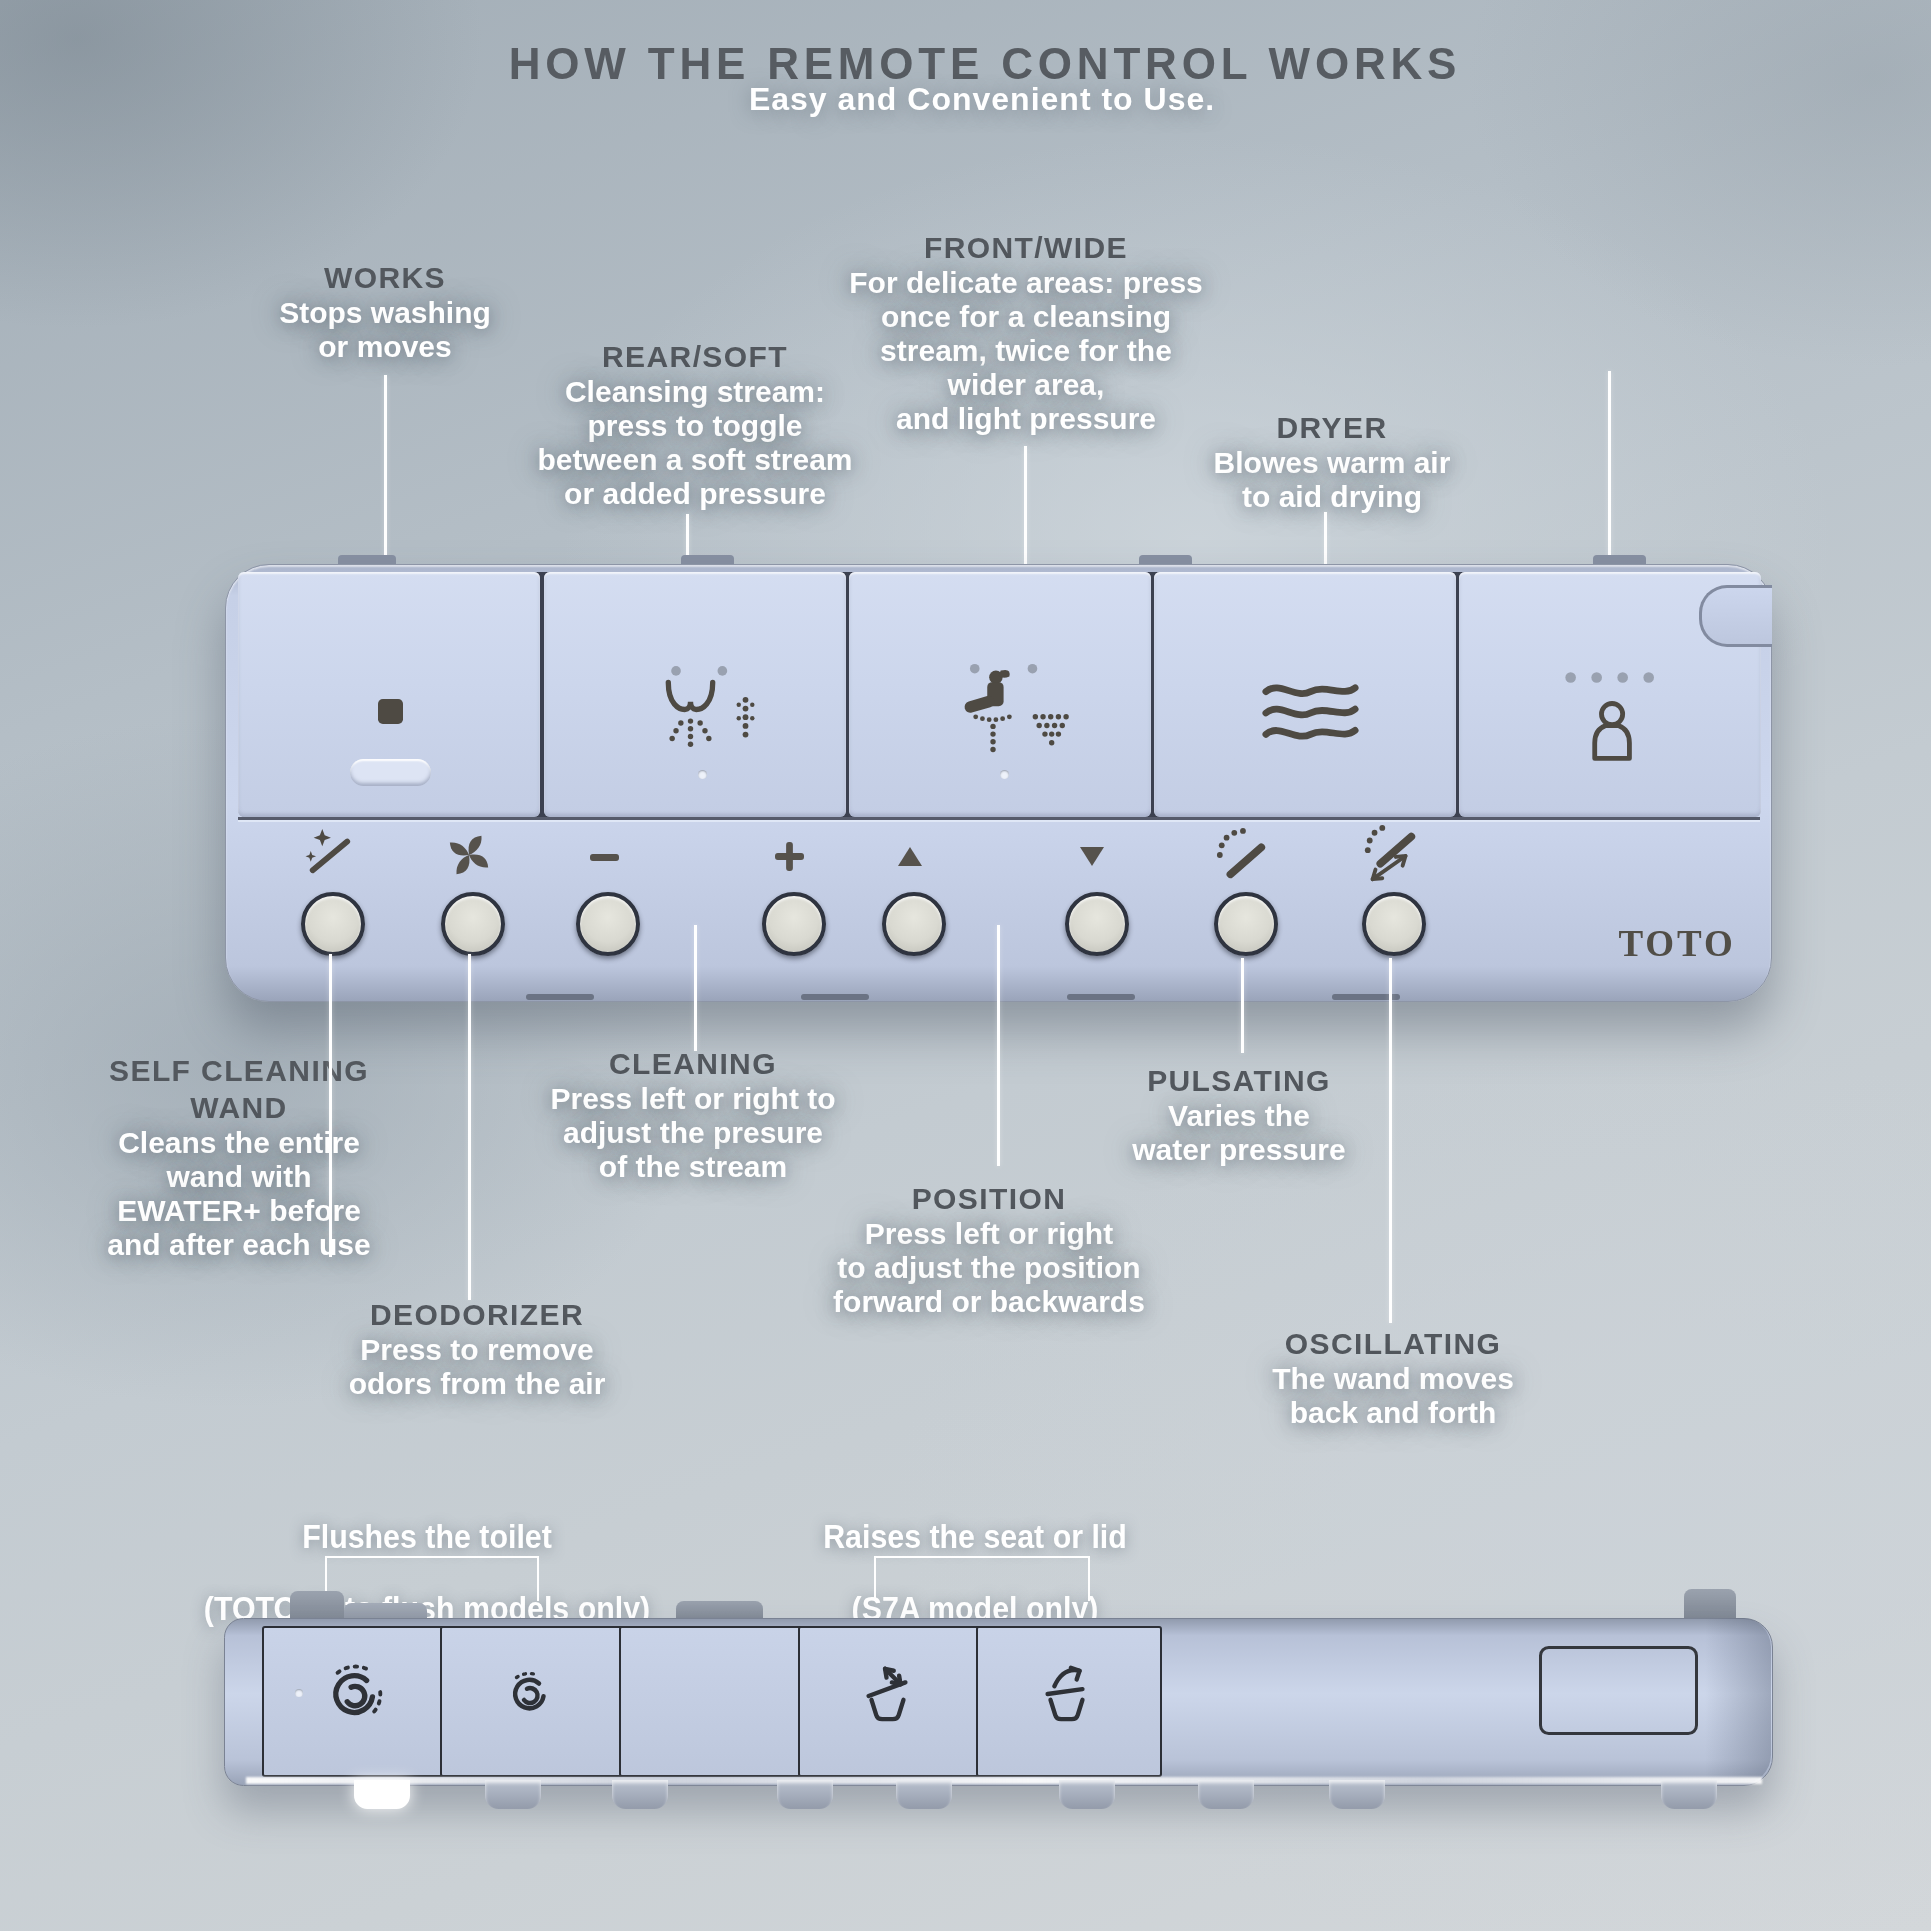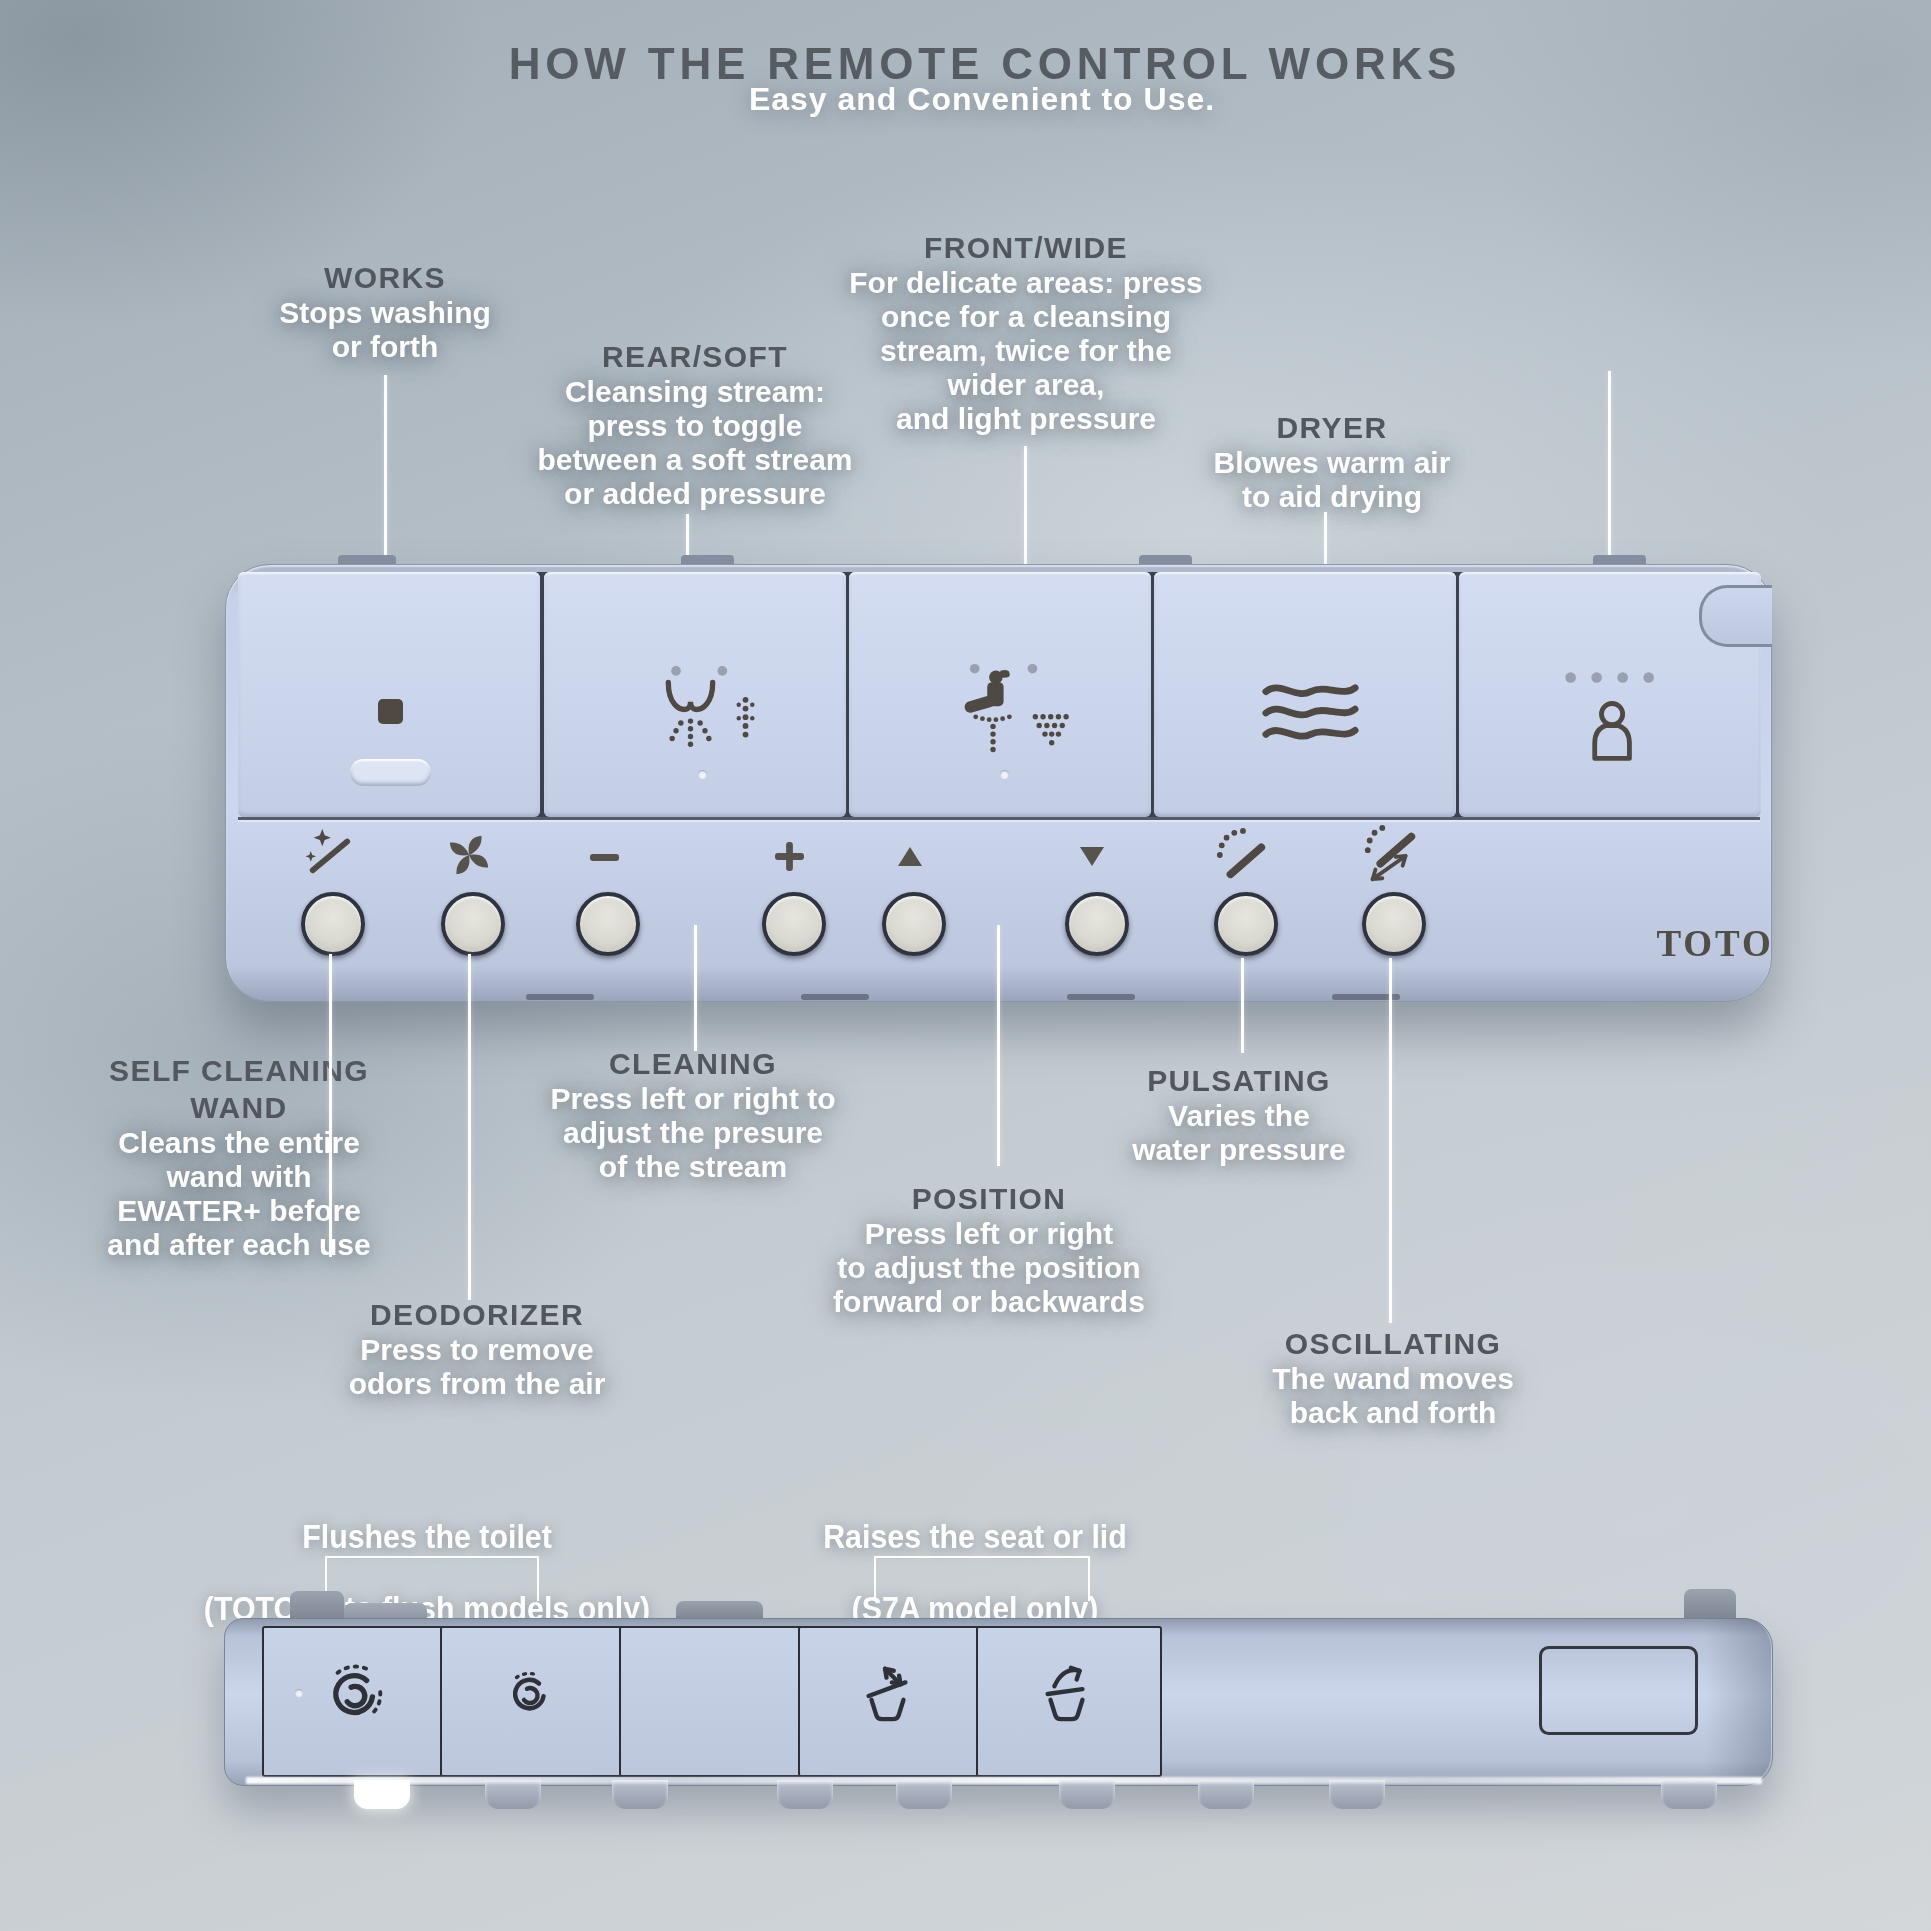--- a/index.html
+++ b/index.html
@@ -38,21 +38,21 @@
   .edgetab{height:8.7px;background:#8790a2;border-radius:3.9px 3.9px 0 0;top:555px;}
   .botdash{height:5.8px;background:#6b7384;border-radius:2.9px;top:994px;}
   .rbtn{width:56px;height:56px;border-radius:50%;top:892px;
     background:radial-gradient(circle at 50% 38%,#e6e6de 0%,#d9d9d1 55%,#bcbcb4 100%);
     border:4.8px solid #2f3440;box-shadow:0 2.9px 4.8px rgba(20,25,35,.45), inset 0 1.9px 2.9px rgba(255,255,255,.8);}
   .pill{left:350px;top:759px;width:81px;height:27px;border-radius:13.5px;background:#dde4f4;
     box-shadow:inset 0 -2.9px 3.9px rgba(120,132,158,.55), inset 0 1.9px 1.9px #fff;}
   .led{width:8.7px;height:8.7px;border-radius:50%;background:#eef2fa;box-shadow:inset 0 1px 1.9px rgba(90,100,120,.6);}
   .notch{left:1699px;top:585px;width:70px;height:56px;border-radius:28px 0 0 28px;
     border:3.9px solid #828ba0;border-right:none;background:linear-gradient(180deg,#ccd6ed,#bdc7de);}
-  .brand{font-family:"Liberation Serif",serif;font-weight:bold;font-size:37px;letter-spacing:2.9px;color:#514e47;margin-left:38px;}
+  .brand{font-family:"Liberation Serif",serif;font-weight:bold;font-size:37px;letter-spacing:2.9px;color:#514e47;}
   .remote-side{left:224px;top:1618px;width:1547px;height:166px;border-radius:19.3px 29px 29px 19.3px;
     background:linear-gradient(180deg,#919bae 0%,#b7c1d7 10%,#ccd6ea 45%,#b9c3d8 85%,#99a3b7 100%);
     border:1px solid #7a8293;box-shadow:0 25px 39px rgba(80,90,105,.35);}
   .knob{background:linear-gradient(180deg,#9aa2ae,#7d8591);border-radius:7.7px 7.7px 0 0;}
   .sbtn{top:1626px;width:182px;height:147px;border:2.9px solid #2c2f36;border-radius:2.9px;
     background:linear-gradient(180deg,#c9d3e8,#bdc7dc);}
   .bevelR{left:1705px;top:1618px;width:66px;height:166px;border-radius:0 29px 29px 0;
     background:linear-gradient(90deg,transparent,rgba(85,95,115,.38));}
   .battRect{left:1539px;top:1646px;width:153px;height:83px;border:3.9px solid #34373d;border-radius:9.7px;}
   .glow{left:246px;top:1777px;width:1516px;height:6.8px;filter:blur(1px);
@@ -66,21 +66,21 @@
 <body>
 
 <div class="stage">
 
   <div class="abs center title1" style="left:985px;top:39px">HOW THE REMOTE CONTROL WORKS</div>
   <div class="abs center title2" style="left:982px;top:81px">Easy and Convenient to Use.</div>
 
   <div class="abs callout" style="left:385px;top:259px">
     <div class="ch">WORKS</div>
     <div class="cb">Stops washing
-or forth</div>
+or moves</div>
   </div>
   <div class="abs callout" style="left:695px;top:338px">
     <div class="ch">REAR/SOFT</div>
     <div class="cb">Cleansing stream:
 press to toggle
 between a soft stream
 or added pressure</div>
   </div>
   <div class="abs callout" style="left:1026px;top:229px">
     <div class="ch">FRONT/WIDE</div>

